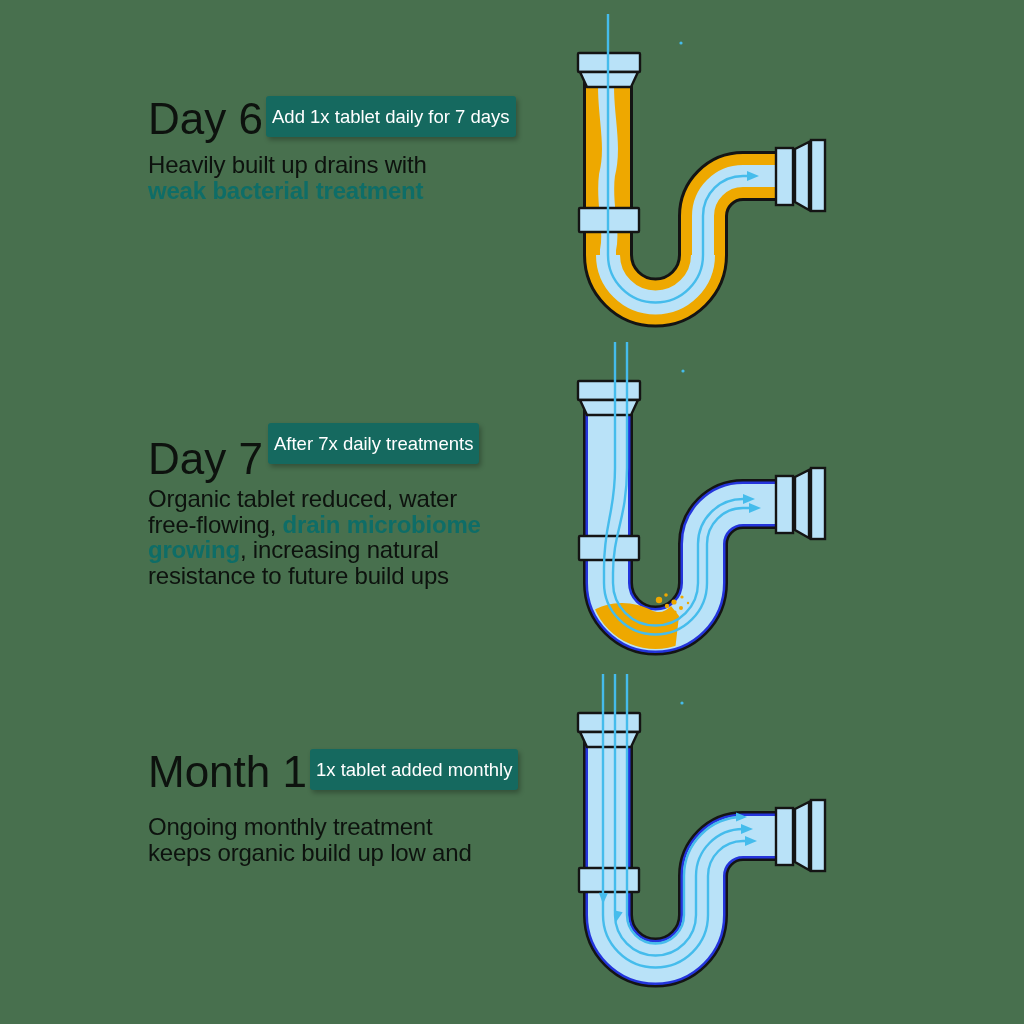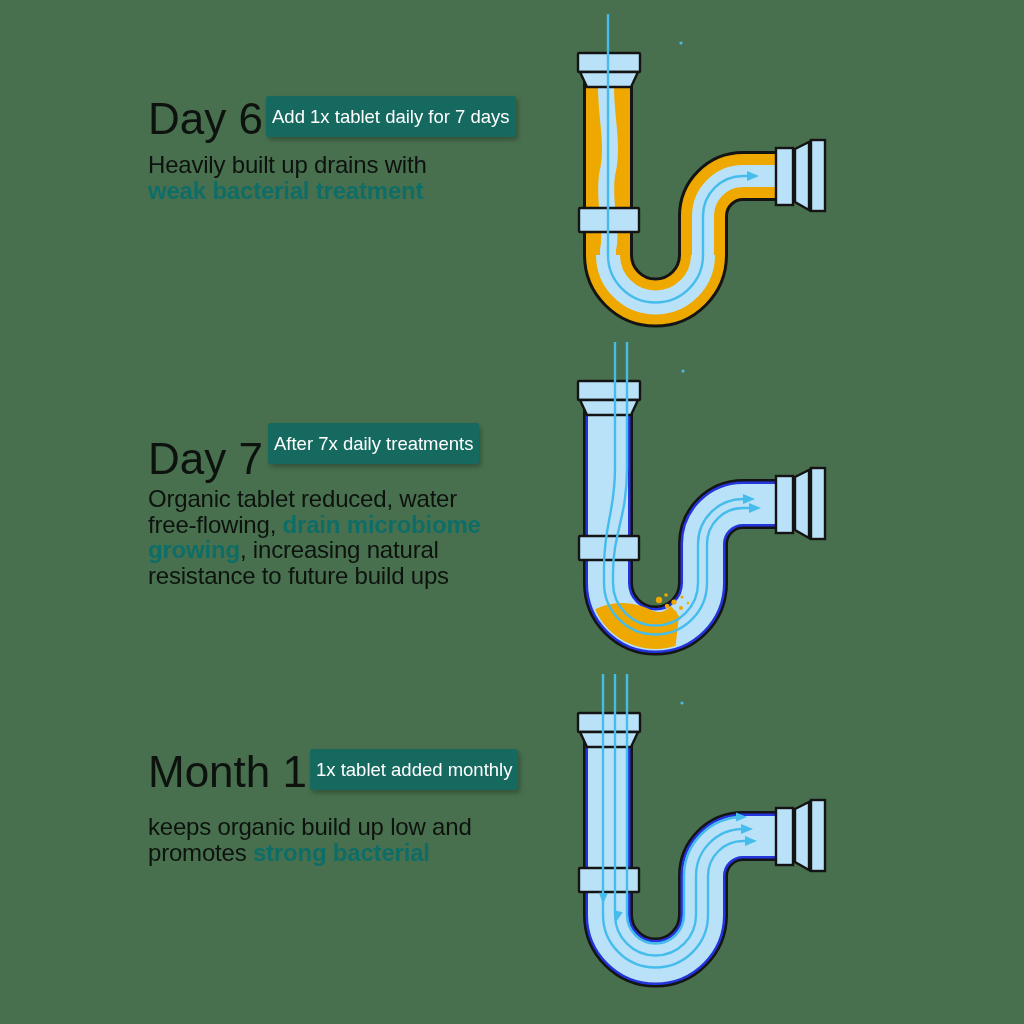--- a/index.html
+++ b/index.html
@@ -123,22 +123,22 @@
         <polygon class="arrow" points="0,0 -12,-5 -12,5" transform="translate(202,161)"></polygon>
         <circle class="droplet" cx="130" cy="33" r="1.6"></circle>
       </g>
     </svg>
   </section>
 
   <section>
     <div class="heading h-3">Month 1</div>
     <div class="badge b-3">1x tablet added monthly</div>
     <div class="desc d-3">
+        <div class="line"><span class="dark">Ongoing monthly treatment</span></div>
         <div class="line"><span class="dark">keeps organic build up low and</span></div>
-        <div class="line"><span class="dark">promotes </span><span class="teal">strong bacterial</span></div>
       </div>
 
     <svg class="pipe p-3" width="310" height="330" viewBox="0 0 310 330">
       <g>
         <path class="pipe-ink" d="M55,56 V245 A47.5,47.5 0 0 0 150,245 V206 A40,40 0 0 1 190,166 H226"></path>
         <path class="pipe-blue" d="M55,56 V245 A47.5,47.5 0 0 0 150,245 V206 A40,40 0 0 1 190,166 H226"></path>
         <path class="pipe-water" d="M55,54 V245 A47.5,47.5 0 0 0 150,245 V206 A40,40 0 0 1 190,166 H226"></path>
       </g>
       <g>
         <rect class="fitting" x="25" y="43" width="62" height="19" rx="1"></rect>

